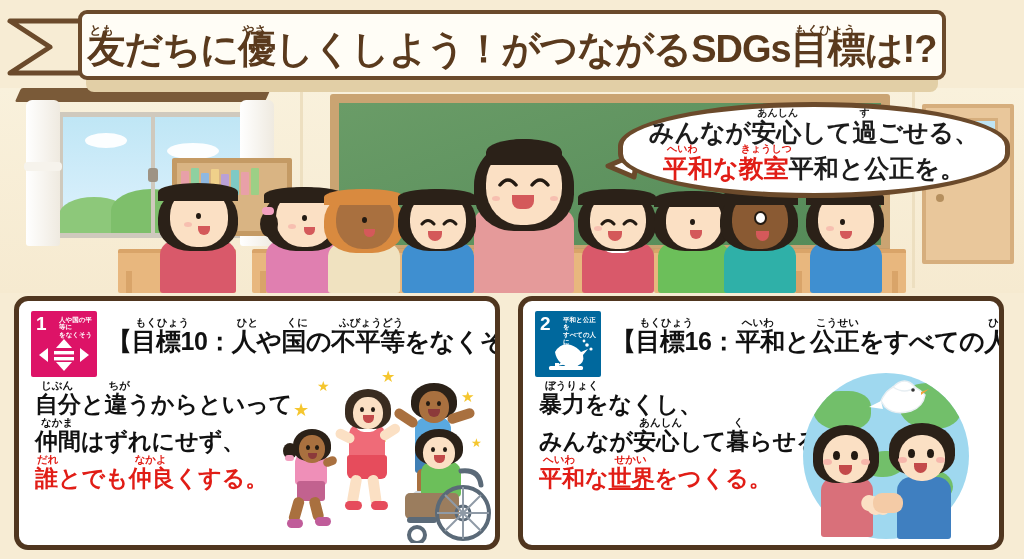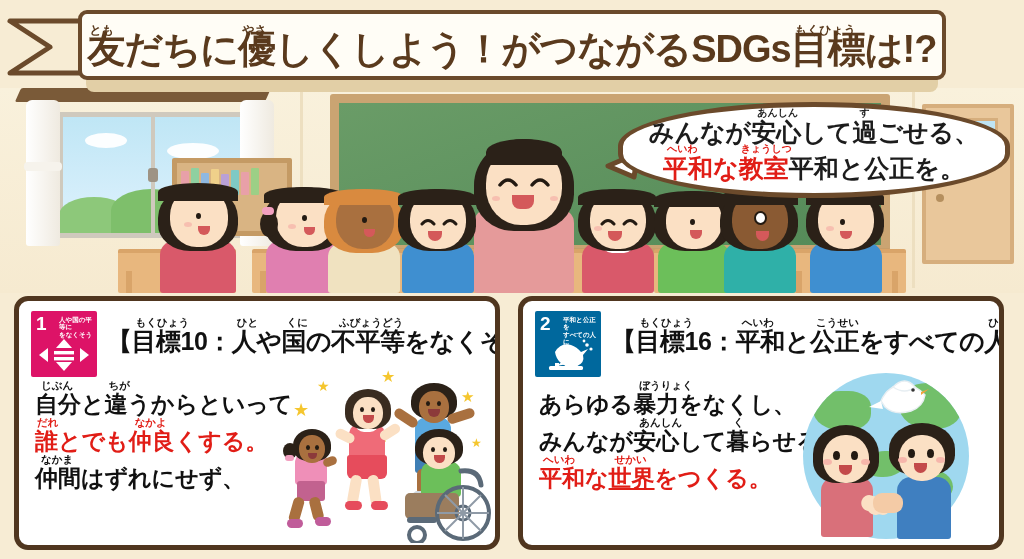--- a/index.html
+++ b/index.html
@@ -351,25 +351,25 @@
       </div>
       <div class="card-title">
         <span>【</span><span style="position:relative;"><span class="rb" style="left:4px;top:-11px;">もくひょう</span><span>目標</span></span><span>10：</span><span style="position:relative;"><span class="rb" style="left:5px;top:-11px;">ひと</span><span>人</span></span><span>や</span><span style="position:relative;"><span class="rb" style="left:5px;top:-11px;">くに</span><span>国</span></span><span>の</span><span style="position:relative;"><span class="rb" style="left:8px;top:-11px;">ふびょうどう</span><span>不平等</span></span><span>をなくそう】</span>
       </div>
     </div>
 
     <div class="card-body">
       <div class="cb-line">
         <span style="position:relative;font-family:Liberation Serif, serif;"><span class="rb" style="left:6px;">じぶん</span><span>自分</span></span><span>と</span><span style="position:relative;"><span class="rb" style="left:4px;">ちが</span><span>違</span></span><span>うからといって</span>
       </div>
+      <div class="cb-line">
+        <span style="position:relative;"><span class="rb" style="left:6px;">なかま</span><span>仲間</span></span><span>はずれにせず、</span>
+      </div>
       <div class="cb-line redline">
         <span style="position:relative;"><span class="rb" style="left:2px;color:#e11d16;">だれ</span><span>誰</span></span><span>とでも</span><span style="position:relative;"><span class="rb" style="left:6px;color:#e11d16;">なかよ</span><span>仲良</span></span><span>くする。</span>
-      </div>
-      <div class="cb-line">
-        <span style="position:relative;"><span class="rb" style="left:6px;">なかま</span><span>仲間</span></span><span>はずれにせず、</span>
       </div>
     </div>
 
     <div class="card-art">
       <span class="star" style="left:12px;top:36px;">★</span>
       <span class="star" style="left:36px;top:14px;font-size:14px;">★</span>
       <span class="star" style="left:100px;top:4px;font-size:16px;">★</span>
       <span class="star" style="left:96px;top:66px;font-size:13px;">★</span>
       <span class="star" style="left:180px;top:24px;font-size:15px;">★</span>
       <span class="star" style="left:190px;top:72px;font-size:12px;">★</span>
@@ -466,21 +466,21 @@
           <rect x="20" y="27" width="4" height="7" fill="#fff"></rect>
         </svg>
       </div>
       <div class="card-title">
         <span>【</span><span style="position:relative;"><span class="rb" style="left:4px;top:-11px;">もくひょう</span><span>目標</span></span><span>16：</span><span style="position:relative;"><span class="rb" style="left:6px;top:-11px;">へいわ</span><span>平和</span></span><span>と</span><span style="position:relative;"><span class="rb" style="left:6px;top:-11px;">こうせい</span><span>公正</span></span><span>をすべての</span><span style="position:relative;"><span class="rb" style="left:4px;top:-11px;">ひと</span><span>人</span></span>
       </div>
     </div>
 
     <div class="card-body">
       <div class="cb-line">
-        <span>あらゆる</span><span style="position:relative;"><span class="rb" style="left:6px;">ぼうりょく</span><span>暴力</span></span><span>をなくし、</span>
+        <span style="position:relative;"><span class="rb" style="left:6px;">ぼうりょく</span><span>暴力</span></span><span>をなくし、</span>
       </div>
       <div class="cb-line">
         <span>みんなが</span><span style="position:relative;"><span class="rb" style="left:6px;">あんしん</span><span>安心</span></span><span>して</span><span style="position:relative;"><span class="rb" style="left:7px;">く</span><span>暮</span></span><span>らせる</span>
       </div>
       <div class="cb-line redline">
         <span style="position:relative;"><span class="rb" style="left:4px;color:#e11d16;">へいわ</span><span>平和</span></span><span>な</span><span style="position:relative;text-decoration:underline;"><span class="rb" style="left:6px;color:#e11d16;">せかい</span><span>世界</span></span><span>をつくる。</span>
       </div>
     </div>
 
     <div class="card-art">

